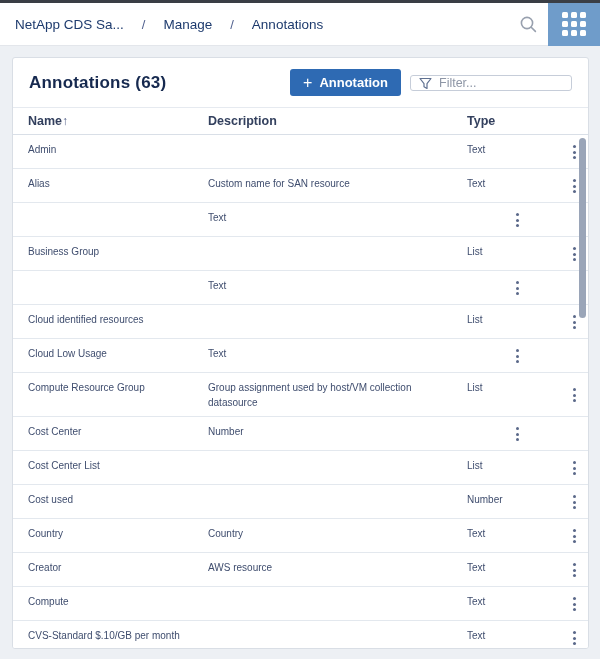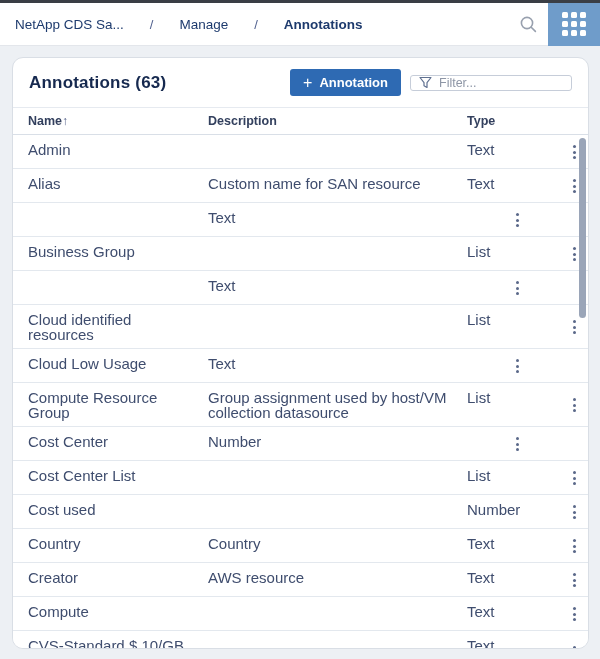--- a/index.html
+++ b/index.html
@@ -6,53 +6,53 @@
     --accent:#2e6ab3; --apps:#6f9cca; --navy:#1d3a6d; --title:#16294f;
     --rowtext:#3f4d6e; --pagebg:#edf0f4; --cardborder:#d9dee5; --rowborder:#e3e8ee;
     --thumb:#9aa5b8; --strip:#3a3e45; --headtext:#33405e;
   }
   *{box-sizing:border-box;margin:0;padding:0}
   html,body{width:600px;height:659px;overflow:hidden}
   body{font-family:"Liberation Sans",sans-serif;background:var(--pagebg);position:relative}
 
   .top-strip{height:3px;background:var(--strip)}
   .topbar{height:43px;background:#fff;border-bottom:1px solid #e3e6eb;display:flex;align-items:center}
-  .breadcrumb{display:flex;gap:26px;padding-left:15px;font-size:13.5px;color:var(--navy);flex:1;white-space:nowrap}
+  .breadcrumb{display:flex;gap:18px;padding-left:15px;font-size:13.5px;color:var(--navy);flex:1;white-space:nowrap}
   .crumb{cursor:pointer}
-  .crumb.current{font-weight:700}
+  .crumb.current{font-weight:400}
   .crumb-sep{color:#51618f;font-size:13px}
   .search-wrap{width:40px;display:flex;justify-content:center;align-items:center;cursor:pointer}
   .apps-btn{width:52px;height:43px;background:var(--apps);display:flex;align-items:center;justify-content:center;cursor:pointer}
   .apps-grid{display:grid;grid-template-columns:repeat(3,6px);grid-template-rows:repeat(3,6px);gap:3px}
   .apps-grid span{background:#fff;border-radius:1.5px}
 
   .card{position:absolute;left:12px;right:11px;top:57px;height:592px;background:#fff;
-        border:1px solid var(--cardborder);border-radius:11px;overflow:hidden}
+        border:1px solid var(--cardborder);border-radius:3px;overflow:hidden}
   .card-header{height:50px;display:flex;align-items:center;padding:0 16px;border-bottom:1px solid #e6eaf0}
   .panel-title{font-size:17px;font-weight:700;color:var(--title);flex:1;letter-spacing:.2px}
   .add-btn{background:var(--accent);color:#fff;border:none;border-radius:3px;height:27px;
            padding:0 13px;font-size:13px;font-weight:700;display:flex;align-items:center;gap:7px;
            cursor:pointer;font-family:"Liberation Sans",sans-serif}
   .add-btn .plus{font-size:16px;font-weight:400;line-height:1}
   .filter-box{margin-left:9px;width:162px;height:16px;border:1px solid #c6cdd9;border-radius:3px;
-              display:flex;align-items:center;padding:0 8px;background:#fff}
+              display:flex;align-items:flex-end;padding:0 8px;background:#fff}
   .filter-box svg{flex:none;margin-right:7px}
   .filter-box input{border:none;outline:none;width:100%;font-size:12.5px;color:#3f4d6e;
                     font-family:"Liberation Sans",sans-serif}
   .filter-box input::placeholder{color:#8e96a6}
 
   .thead{display:grid;grid-template-columns:180px 259px 100px 1fr;align-items:center;height:27px;
          padding-left:15px;border-bottom:1px solid #d9dfe7;font-size:12.5px;font-weight:700;color:var(--headtext)}
   .thead .th{cursor:pointer;display:flex;align-items:center;}
   .sort-arrow{font-weight:400;color:#55618a;font-size:12px}
 
   .tbody{position:relative;height:515px;overflow:hidden}
   .row{display:grid;grid-template-columns:180px 259px 100px 1fr;align-items:start;
        min-height:29px;padding:7px 12px 6px 15px;border-bottom:1px solid var(--rowborder);
-       font-size:15px;color:var(--rowtext);line-height:15px;cursor:pointer;background:#fff}
+       font-size:10px;color:var(--rowtext);line-height:15px;cursor:pointer;background:#fff}
   .cell{padding-right:14px;word-wrap:break-word}
   .kebab{align-self:center;justify-self:center;display:flex;flex-direction:column;gap:2.5px;
          padding:3px 6px;cursor:pointer}
   .kebab span{width:3px;height:3px;border-radius:50%;background:#5a6889}
 
   .scroll-thumb{position:absolute;top:3px;right:2px;width:7px;height:180px;background:var(--thumb);
                 border-radius:4px;cursor:grab}
 </style>
 </head>
 <body>

